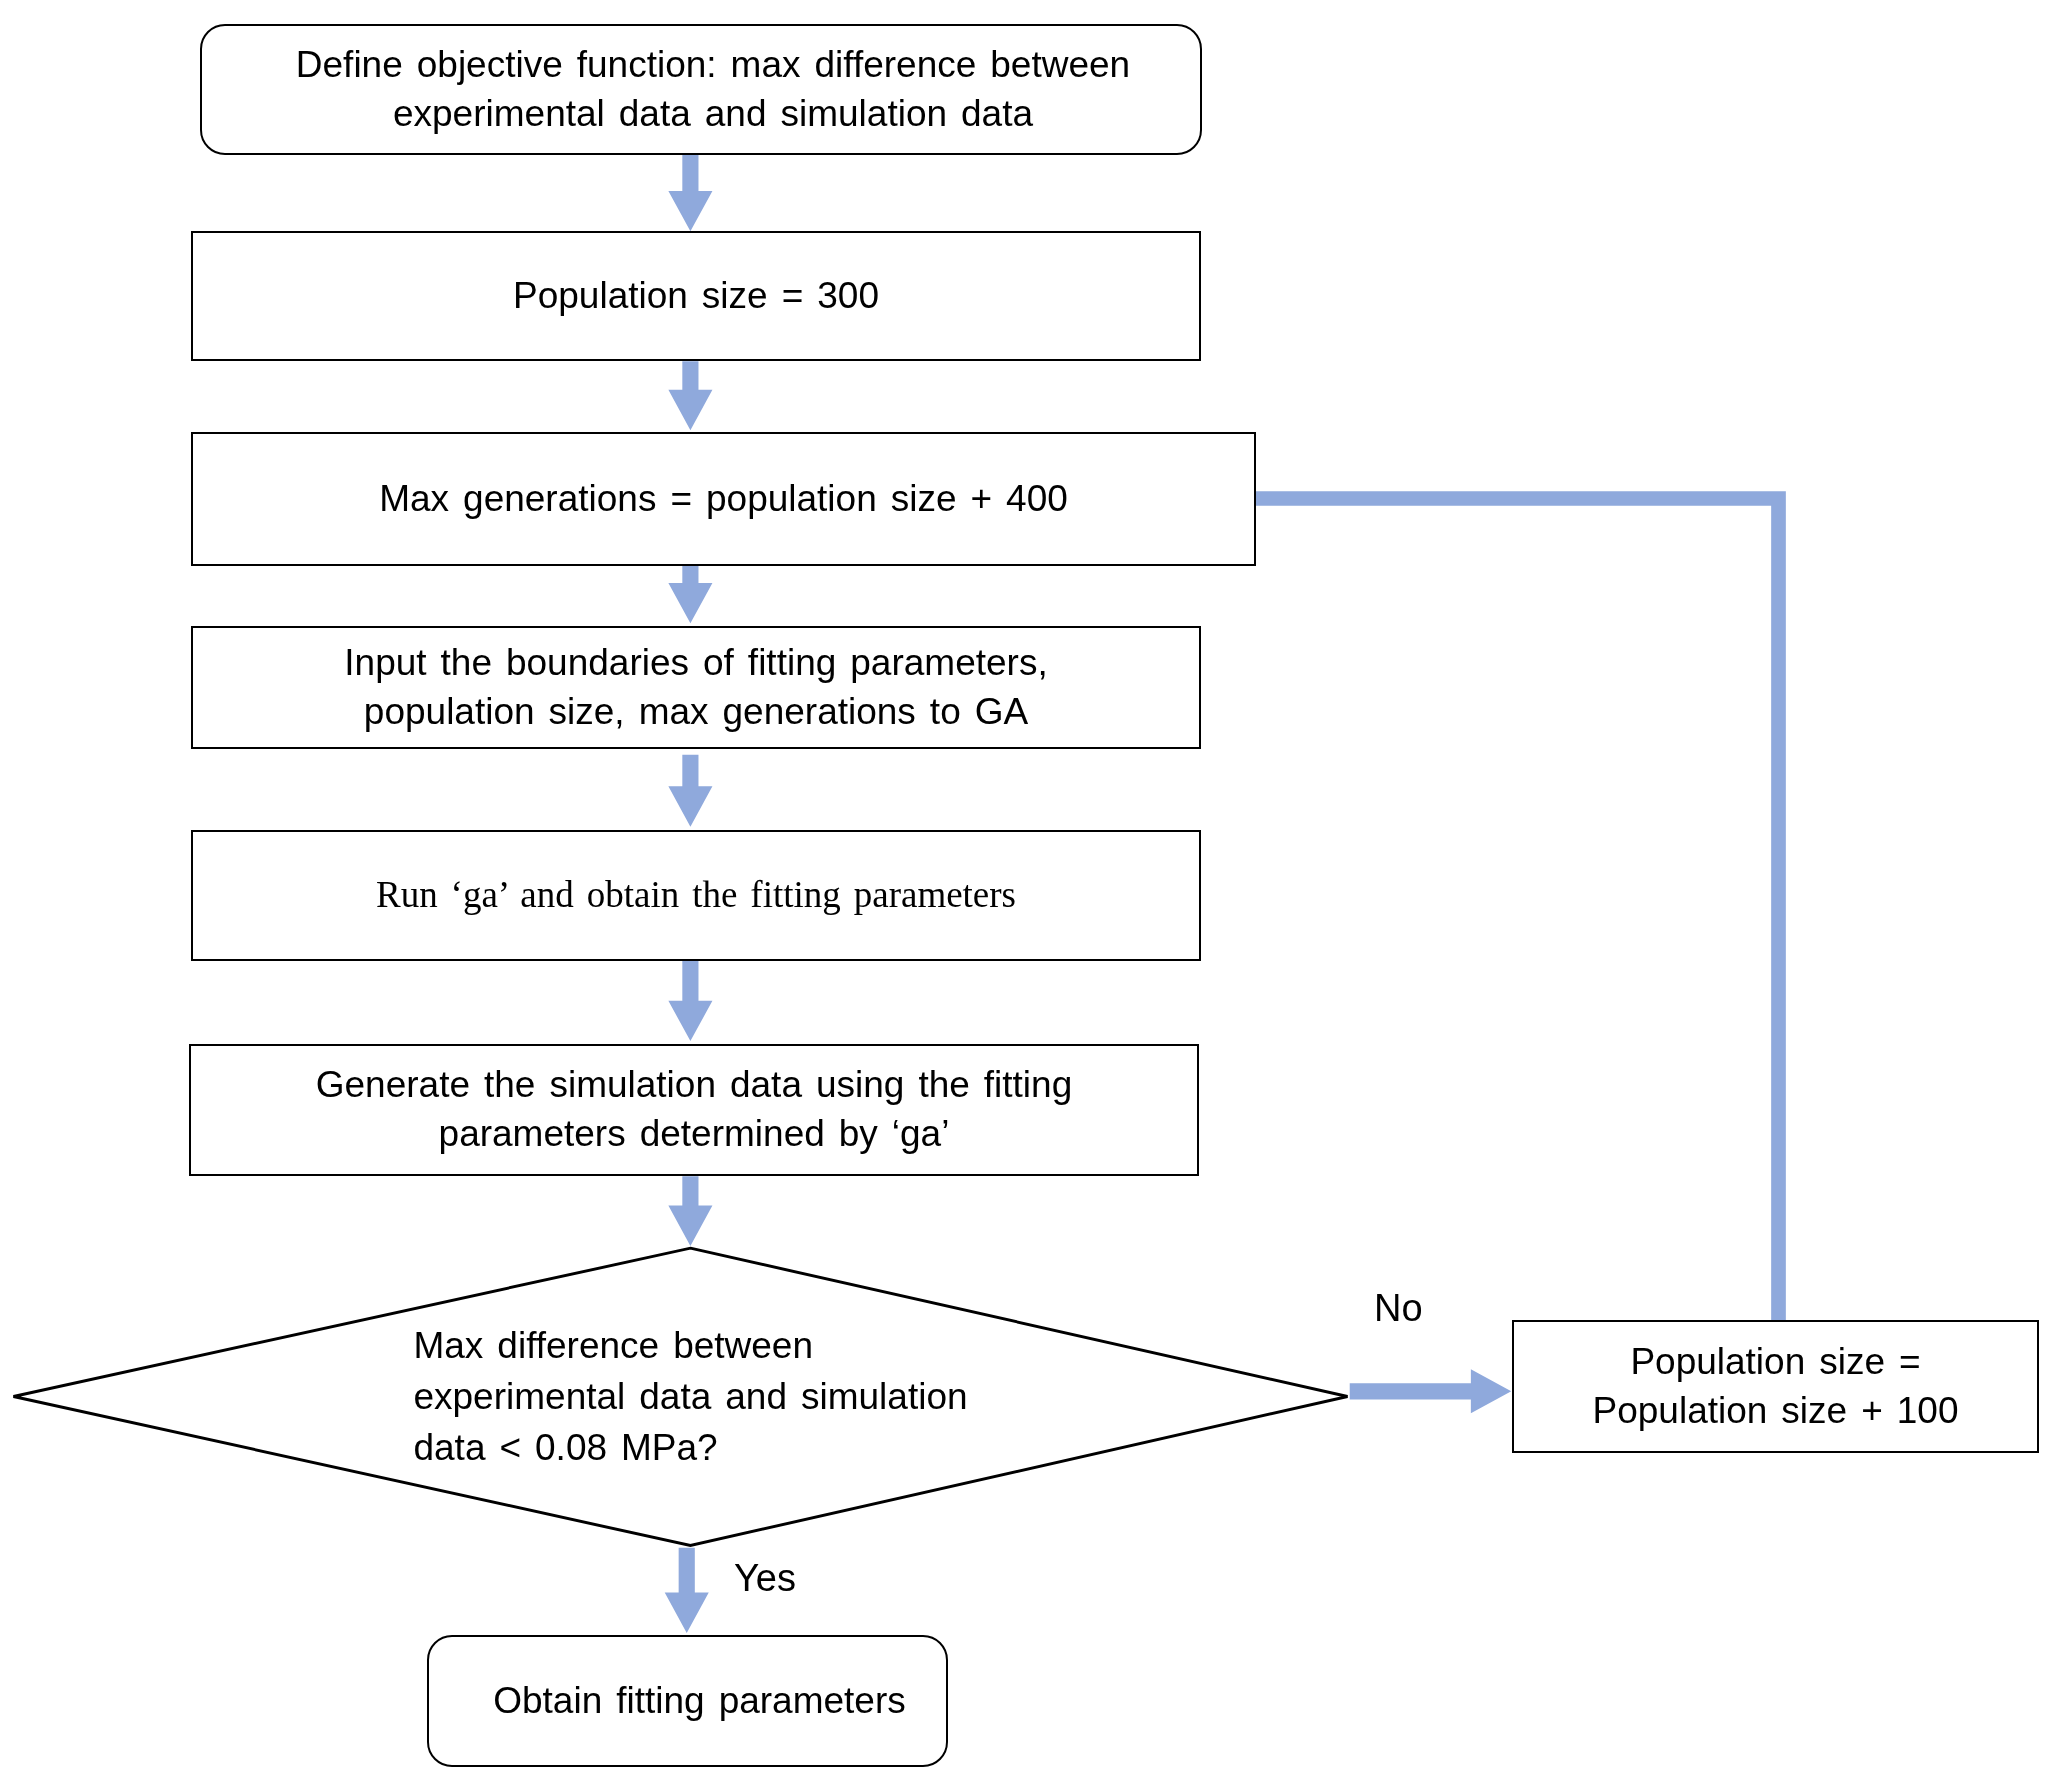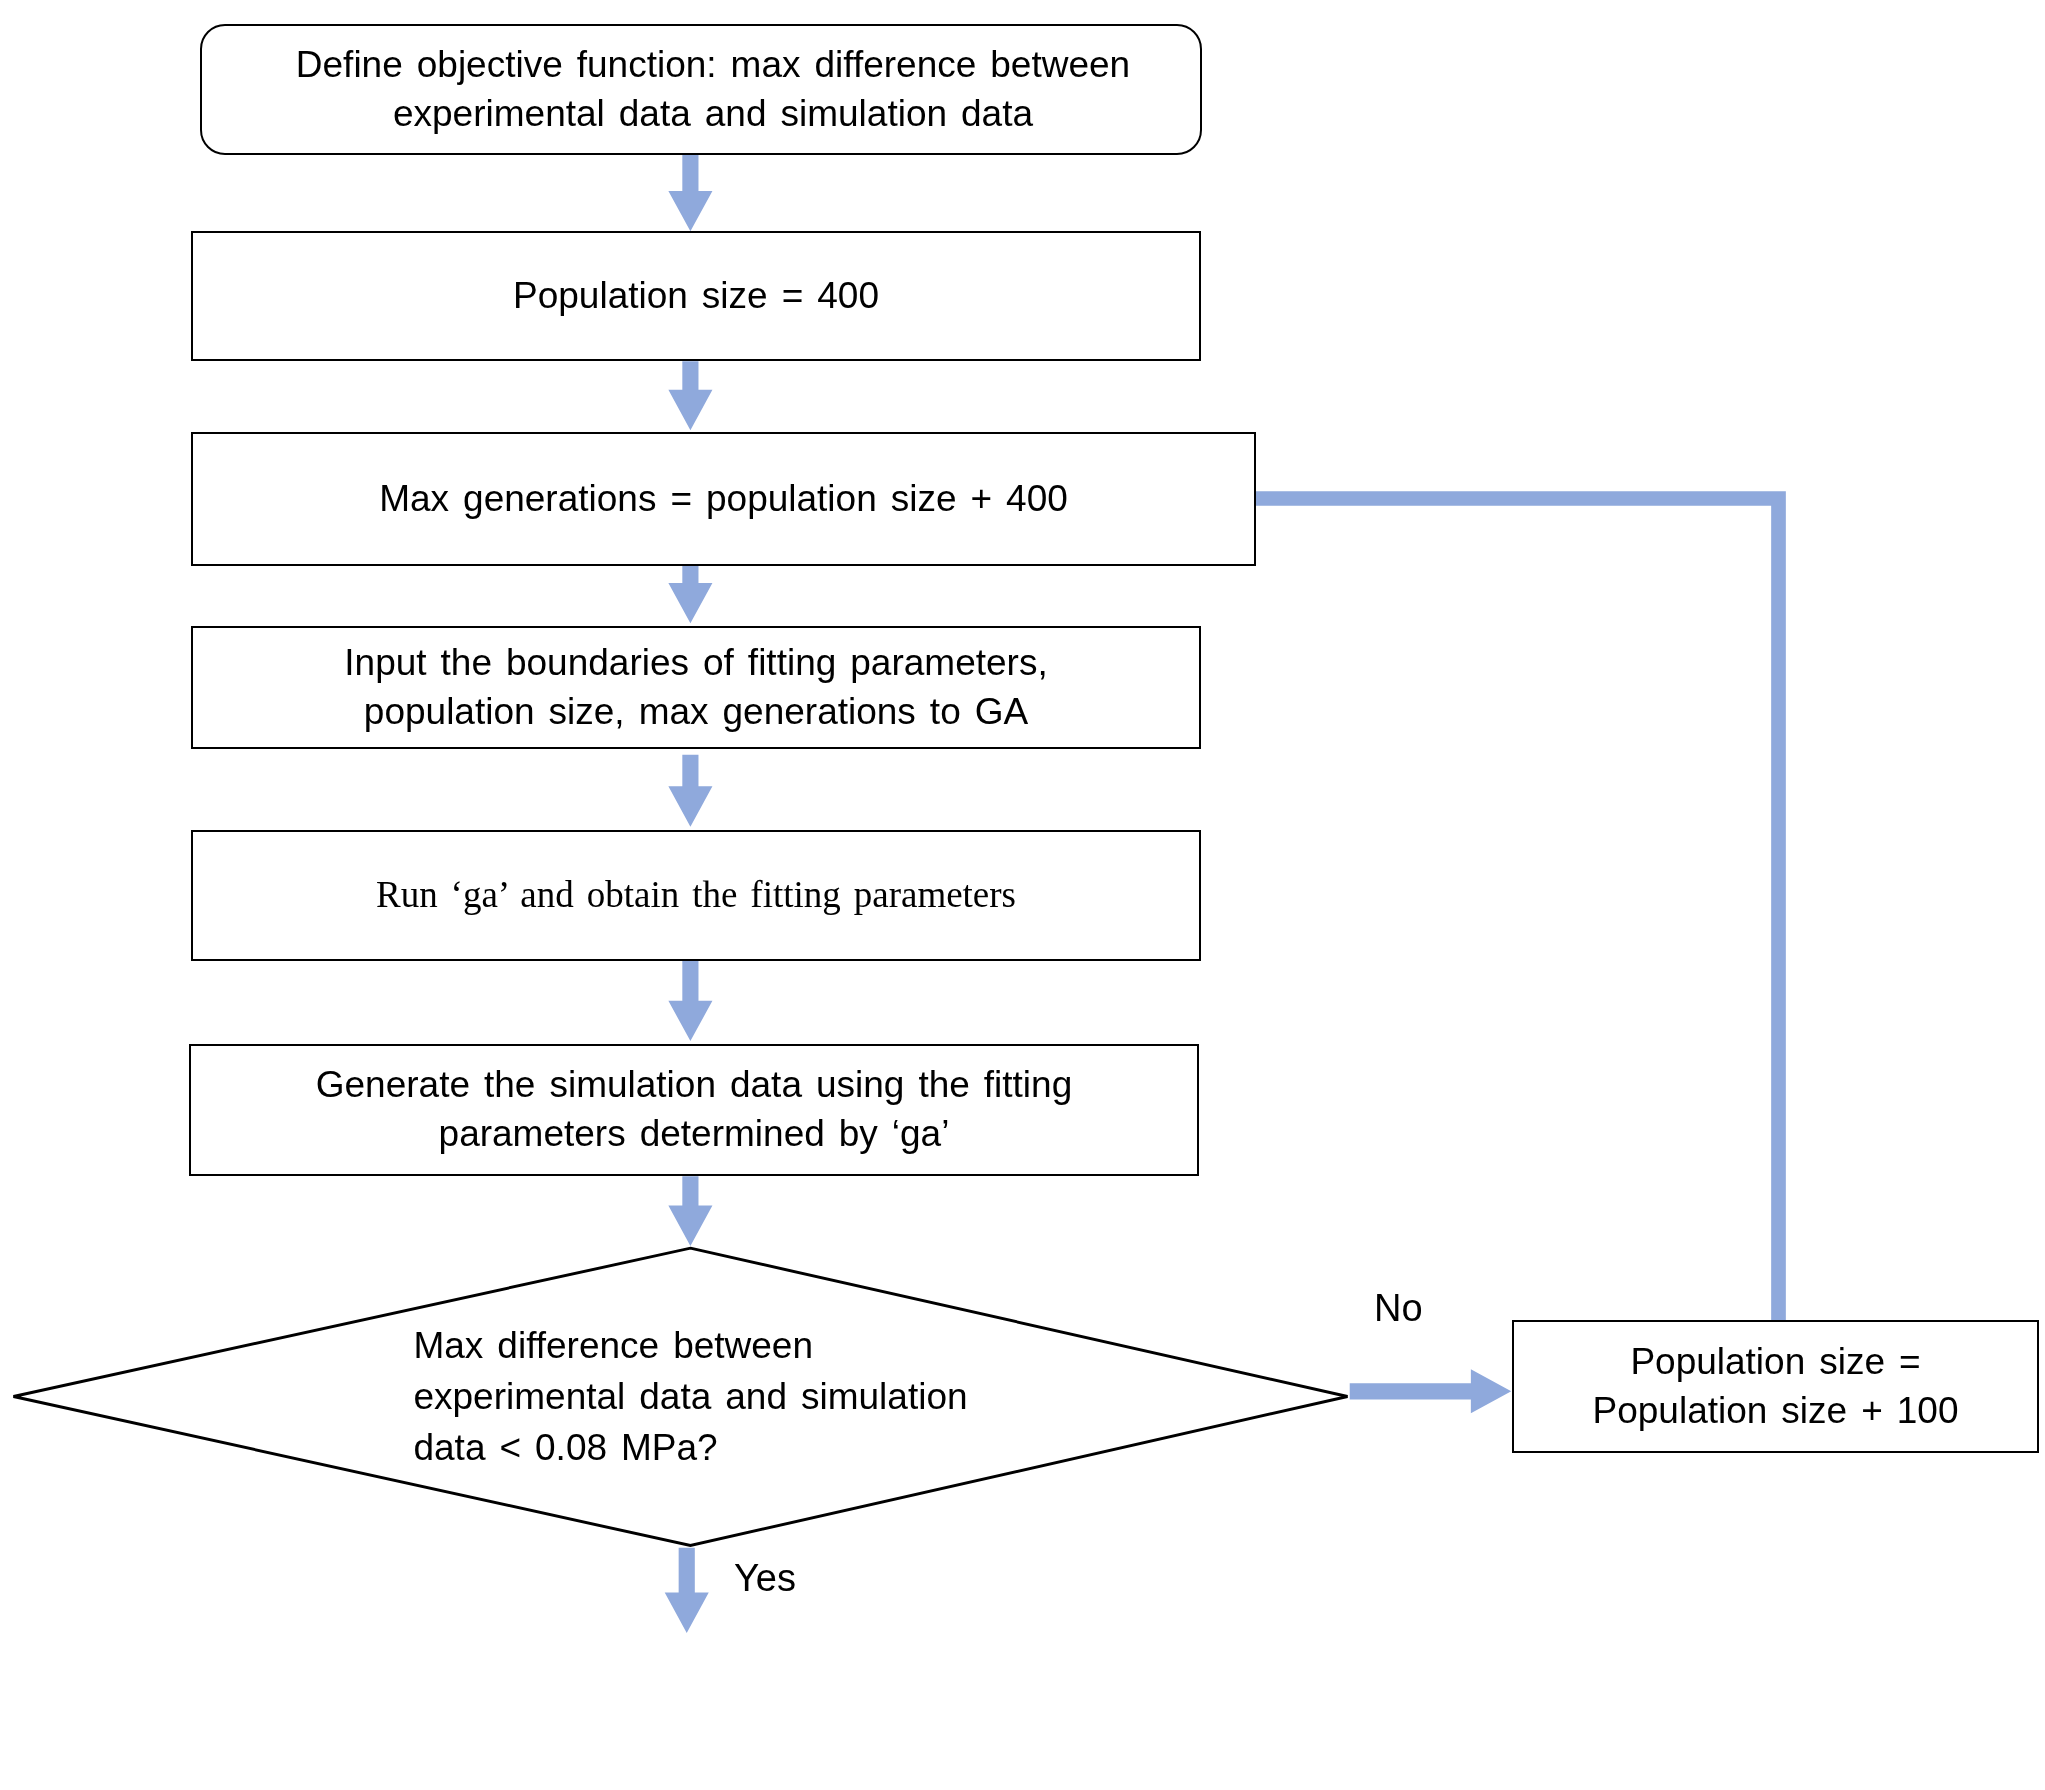--- a/index.html
+++ b/index.html
@@ -85,21 +85,21 @@
 
     <polygon class="arrow" points="1638,679 1693,649 1693,669 2432,669 2432,1798 2412,1798 2412,689 1693,689 1693,709"></polygon>
   </svg>
 
   <div class="node rounded" style="left:200px; top:24px; width:1002px; height:131px;">
     <span>Define objective function: max difference between
 experimental data and simulation data</span>
   </div>
 
   <div class="node" style="left:191px; top:231px; width:1010px; height:130px;">
-    <span>Population size = 400</span>
+    <span>Population size = 300</span>
   </div>
 
   <div class="node" style="left:191px; top:432px; width:1065px; height:134px;">
     <span>Max generations = population size + 400</span>
   </div>
 
   <div class="node" style="left:191px; top:626px; width:1010px; height:123px;">
     <span>Input the boundaries of fitting parameters,
 population size, max generations to GA</span>
   </div>
@@ -117,19 +117,22 @@
     <span>Max difference between
 experimental data and simulation
 data &lt; 0.08 MPa?</span>
   </div>
 
   <div class="node" style="left:1512px; top:1320px; width:527px; height:133px;">
     <span>Population size =
 Population size + 100</span>
   </div>
 
+  <div class="node rounded" style="left:427px; top:1635px; width:521px; height:132px;">
+    <span>Obtain fitting parameters</span>
+  </div>
 
   <div class="edge-label" style="left:1374px; top:1289px;">No</div>
 
   <div class="edge-label" style="left:734px; top:1559px;">Yes</div>
 
 </div>
 
 
 </body></html>

